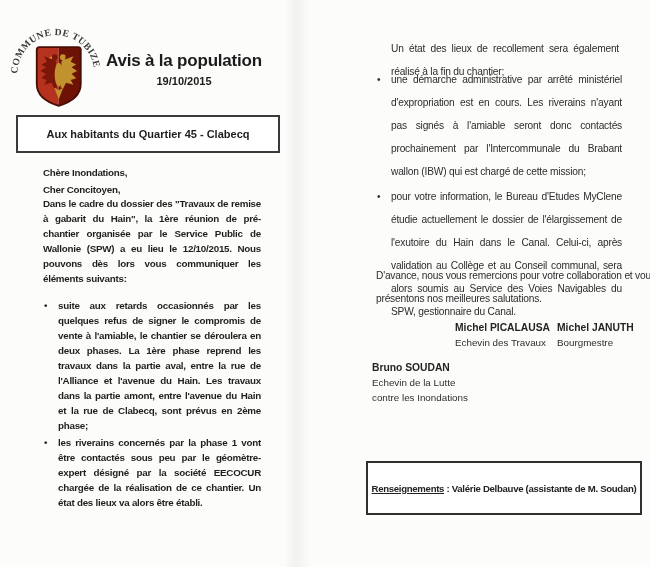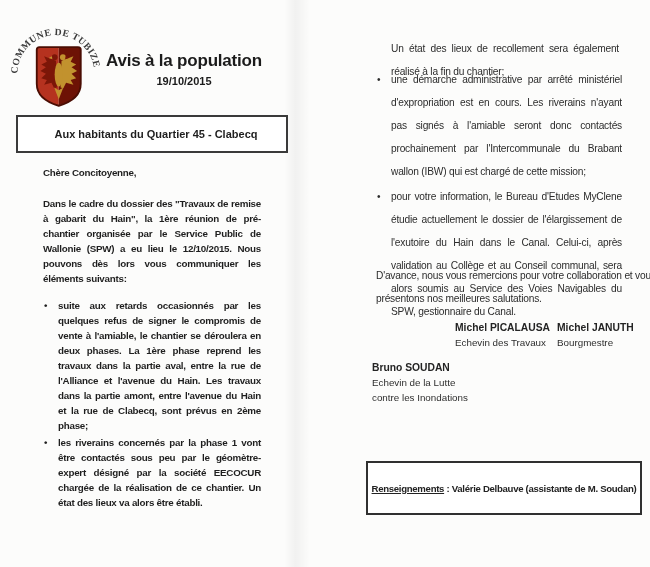--- a/index.html
+++ b/index.html
@@ -12,21 +12,21 @@
   .abs{position:absolute;}
   
   .logo-svg{position:absolute;left:10px;top:4px;width:92px;height:110px;}
   .arc-text{font-family:"Liberation Serif", serif;font-size:10.5px;font-weight:bold;
     fill:#3c3c3c;letter-spacing:0.5px;}
   .title-block{left:104px;top:51px;width:160px;text-align:center;}
   .title{font-size:17px;font-weight:bold;color:#1b1b1b;white-space:nowrap;letter-spacing:-0.2px;}
   .date{font-size:11px;font-weight:bold;color:#1b1b1b;margin-top:4px;}
   .recipient-box{
     left:16px;top:115px;width:260px;height:34px;border:2px solid #3a3a3a;
-    display:flex;align-items:center;justify-content:center;background:#fff;padding-left:8px;
+    display:flex;align-items:center;justify-content:center;background:#fff;
   }
   .recipient-box span{font-size:11px;font-weight:bold;color:#1e1e1e;white-space:nowrap;}
   .body-l{font-size:9.8px;line-height:15px;font-weight:600;color:#1f1f1f;letter-spacing:-0.25px;}
   .salutation{left:43px;top:165px;line-height:16.5px;}
   .intro{left:43px;top:196px;width:218px;text-align:justify;}
   .bullets-l{left:43px;top:298px;width:218px;}
   
   .body-r{font-size:10.2px;line-height:23px;font-weight:400;color:#2c2c2c;letter-spacing:-0.2px;}
   .continuation{left:391px;top:37px;width:228px;text-align:justify;}
   .bullets-r{left:376px;top:68px;width:246px;}
@@ -88,21 +88,22 @@
     <header class="abs title-block">
       <div class="title">Avis à la population</div>
       <div class="date">19/10/2015</div>
     </header>
 
     <div class="abs recipient-box">
       <span>Aux habitants du Quartier 45 - Clabecq</span>
     </div>
 
     <div class="abs salutation body-l">
-      <div>Chère Concitoyenne,</div>
+      <div>Chère Inondations,</div>
+      <div>Cher Concitoyen,</div>
     </div>
 
     <p class="abs intro body-l" style="margin:0">Dans le cadre du dossier des "Travaux de remise à gabarit du Hain", la 1ère réunion de pré-chantier organisée par le Service Public de Wallonie (SPW) a eu lieu le 12/10/2015. Nous pouvons dès lors vous communiquer les éléments suivants:</p>
 
     <ul class="abs bullets-l body-l blist">
       <li>suite aux retards occasionnés par les quelques refus de signer le compromis de vente à l'amiable, le chantier se déroulera en deux phases. La 1ère phase reprend les travaux dans la partie aval, entre la rue de l'Alliance et l'avenue du Hain. Les travaux dans la partie amont, entre l'avenue du Hain et la rue de Clabecq, sont prévus en 2ème phase;</li>
       <li>les riverains concernés par la phase 1 vont être contactés sous peu par le géomètre-expert désigné par la société EECOCUR chargée de la réalisation de ce chantier. Un état des lieux va alors être établi.</li>
     </ul>
 
   </section>

